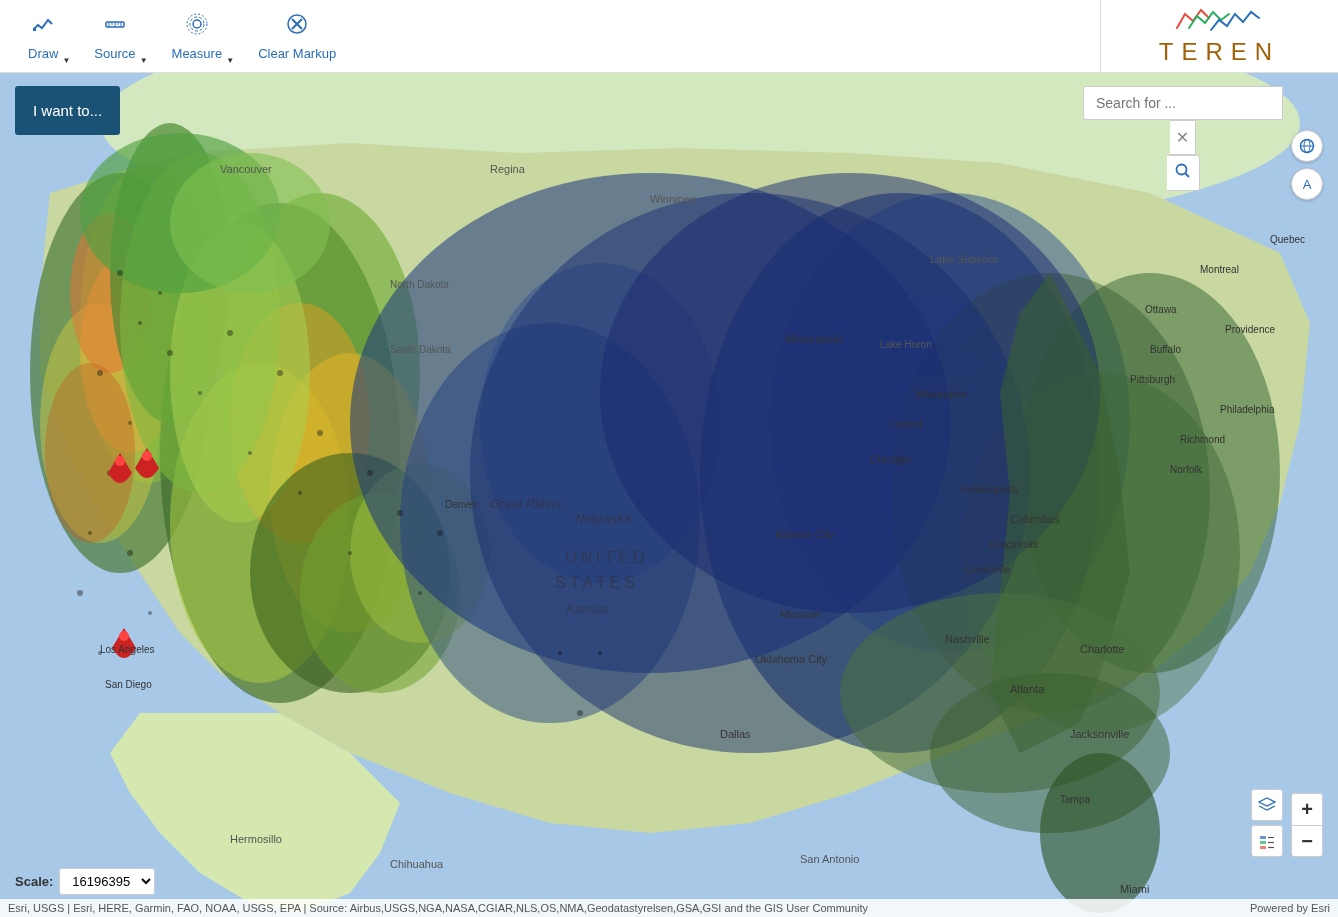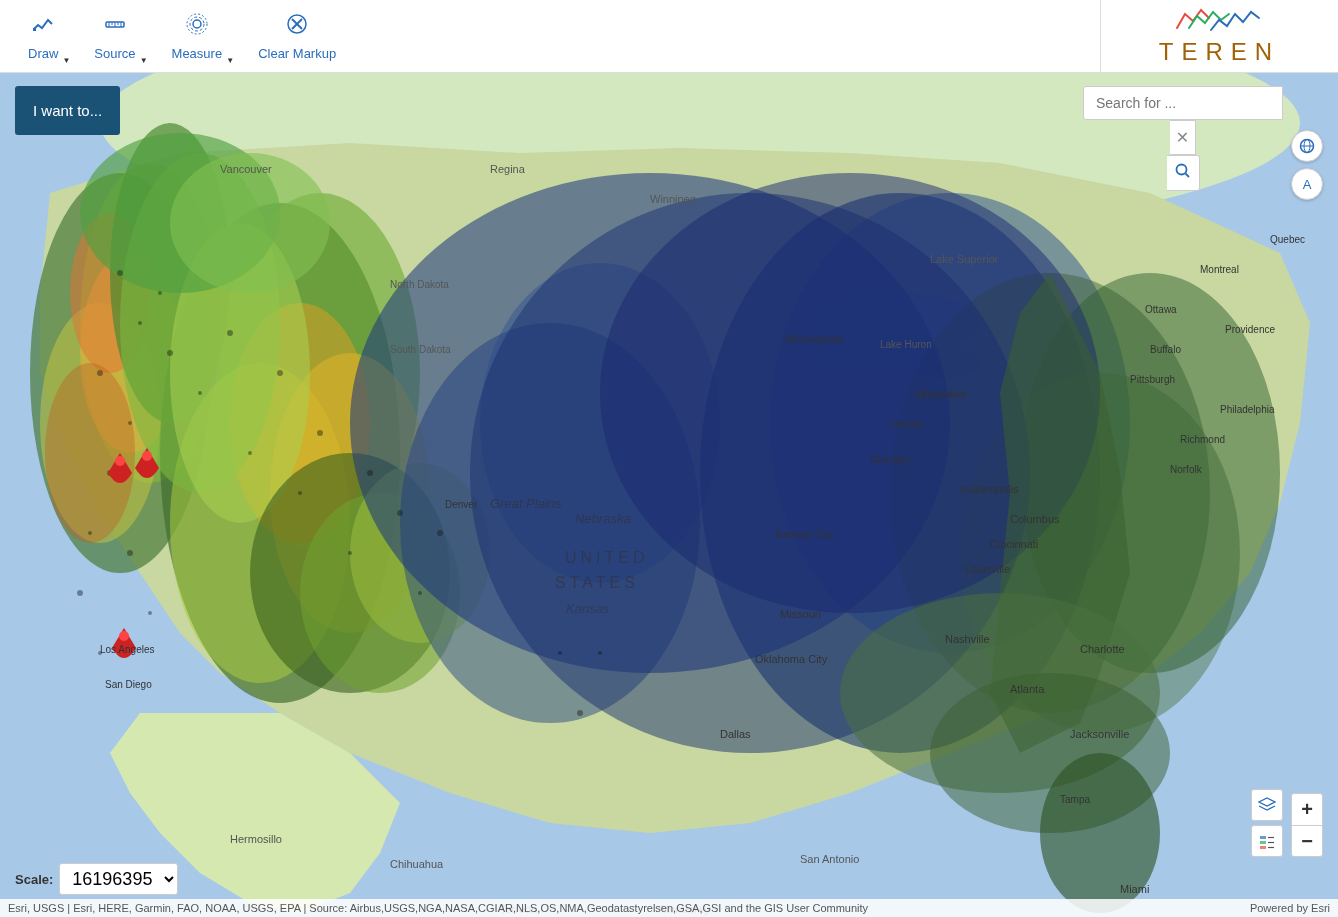--- a/index.html
+++ b/index.html
@@ -238,21 +238,21 @@
     }
     #scale-label {
       font-size: 13px;
       color: #333;
       font-weight: bold;
     }
     #scale-select {
       padding: 4px 8px;
       border: 1px solid #ccc;
       border-radius: 3px;
-      font-size: 18px;
+      font-size: 13px;
       background: #fff;
       cursor: pointer;
     }
 
     
     #attribution {
       position: absolute;
       bottom: 0;
       left: 0;
       right: 0;

